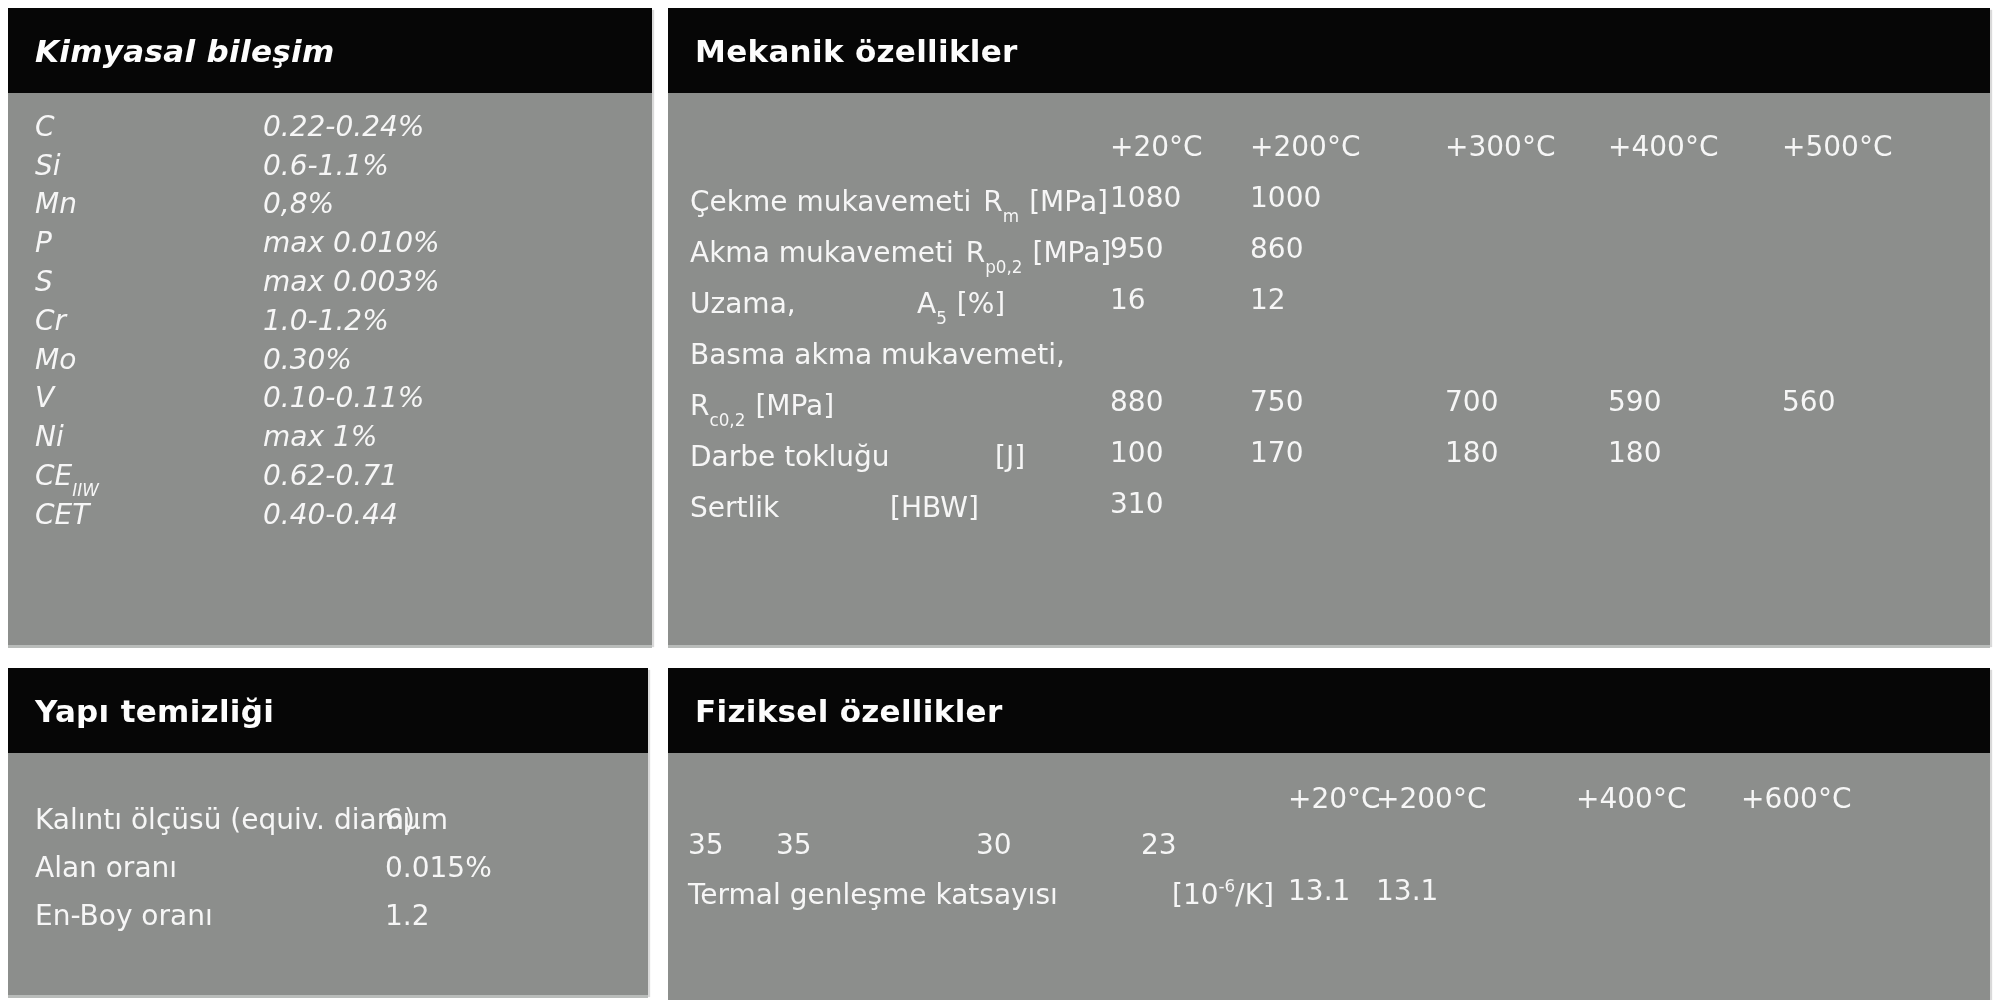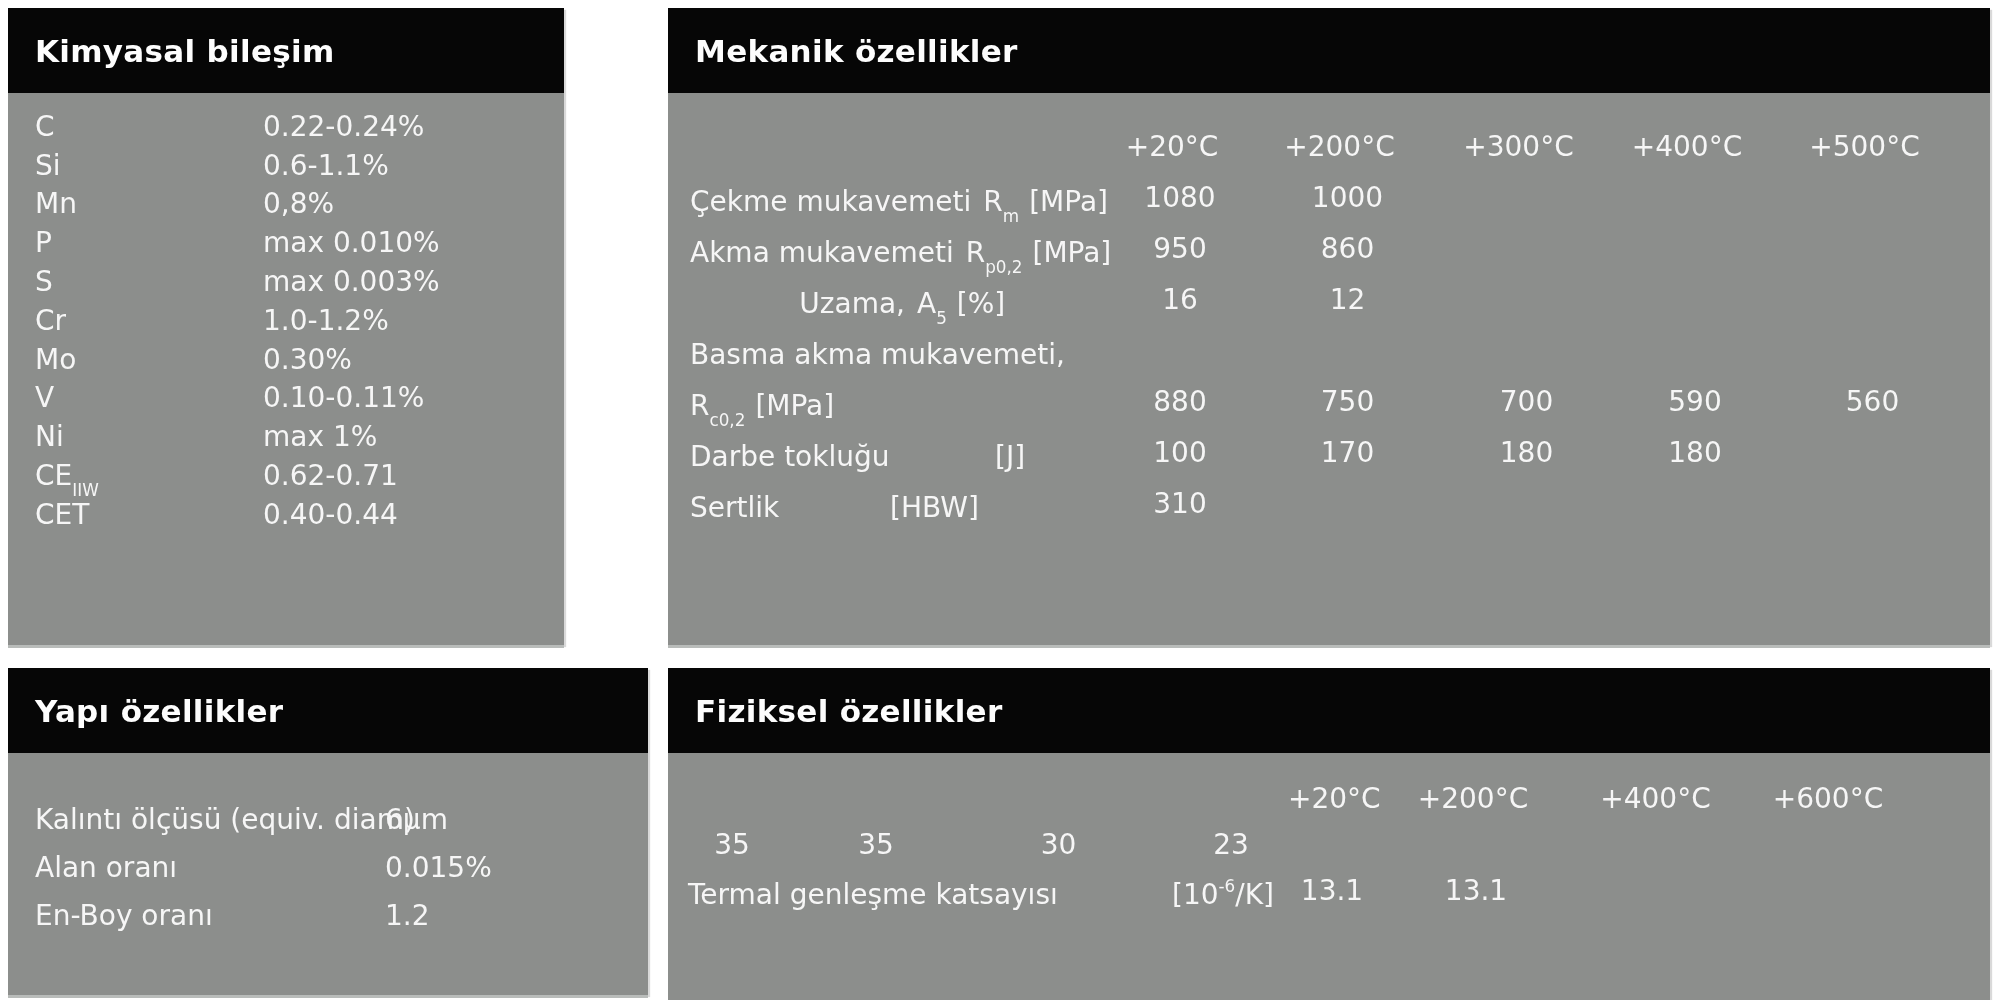--- a/index.html
+++ b/index.html
@@ -25,56 +25,56 @@
     color:#fdfdfd;font-size:31px;font-weight:bold;margin:0;letter-spacing:0.3px;
   }
   .panel-body{
     position:absolute;top:85px;left:0;right:0;bottom:0;
     color:#f6f6f6;font-size:28px;box-sizing:border-box;overflow:hidden;
   }
   sub{font-size:0.6em;line-height:0;position:relative;top:0.28em;letter-spacing:0;}
   sup{font-size:0.6em;line-height:0;position:relative;top:-0.1em;}
 
   
-  .chem {left:8px;  top:8px;   width:556px;  height:637px;}
+  .chem {left:8px;  top:8px;   width:644px;  height:637px;font-style:italic;}
   .mech {left:668px;top:8px;   width:1322px; height:637px;}
   .clean{left:8px;  top:668px; width:640px;  height:327px;}
   .phys {left:668px;top:668px; width:1322px; height:416px;}
 
   
   .chem-body{padding:14px 20px 0 27px;}
   .crow{display:flex;align-items:center;height:38.8px;white-space:nowrap;}
   .crow .el{width:228px;}
 
   
   .clean-body{padding:42px 20px 0 27px;}
   .clrow{display:flex;align-items:center;height:48px;white-space:nowrap;}
   .clrow .cl-label{width:350px;}
 
   
   .trow{display:flex;align-items:center;white-space:nowrap;}
-  .num{text-align:center;box-sizing:border-box;}
+  .num{text-align:left;box-sizing:border-box;}
   .lbl{display:flex;align-items:baseline;box-sizing:border-box;margin-top:8px;}
   .sym{margin-left:12px;}
   .sym:first-child{margin-left:0;}
   .unit{margin-left:10px;}
   .unit:first-child{margin-left:0;}
 
   
   .mech-body{padding:0 0 0 22px;}
   .mech-head{margin-top:28px;height:44px;}
   .mech-head .num{padding-right:16px;font-weight:normal;}
   .mech .lbl{width:420px;}
   .mech .trow{height:51px;}
   .mech .c1{width:140px;}
   .mech .c2{width:195px;}
   .mech .c3{width:163px;}
   .mech .c4{width:174px;}
   .mech .c5{width:181px;}
-  .mech-rows .trow:nth-child(3) .name{display:inline-block;min-width:215px;text-align:right;}
+  .mech-rows .trow:nth-child(3) .name{display:inline-block;min-width:215px;}
   .mech-rows .trow:nth-child(6) .name{display:inline-block;min-width:295px;}
   .mech-rows .trow:nth-child(7) .name{display:inline-block;min-width:190px;}
 
   
   .phys-body{padding:0 0 0 20px;}
   .phys-head{margin-top:22px;height:40px;}
   .phys-head .num{padding-right:6px;}
   .phys .lbl{width:600px;}
   .phys .trow{height:46px;}
   .phys .c1{width:88px;}
@@ -235,21 +235,21 @@
             <span class="num c3"></span>
             <span class="num c4"></span>
             <span class="num c5"></span>
           </div>
         </div>
     </div>
   </section>
 
   <section class="panel clean">
     <header class="panel-header">
-      <h2 class="panel-title">Yapı özellikler</h2>
+      <h2 class="panel-title">Yapı temizliği</h2>
     </header>
     <div class="panel-body clean-body" id="clean-body">
         <div class="clrow">
           <span class="cl-label">Kalıntı ölçüsü (equiv. diam)</span>
           <span class="cl-value">6µm</span>
         </div>
         <div class="clrow">
           <span class="cl-label">Alan oranı</span>
           <span class="cl-value">0.015%</span>
         </div>

